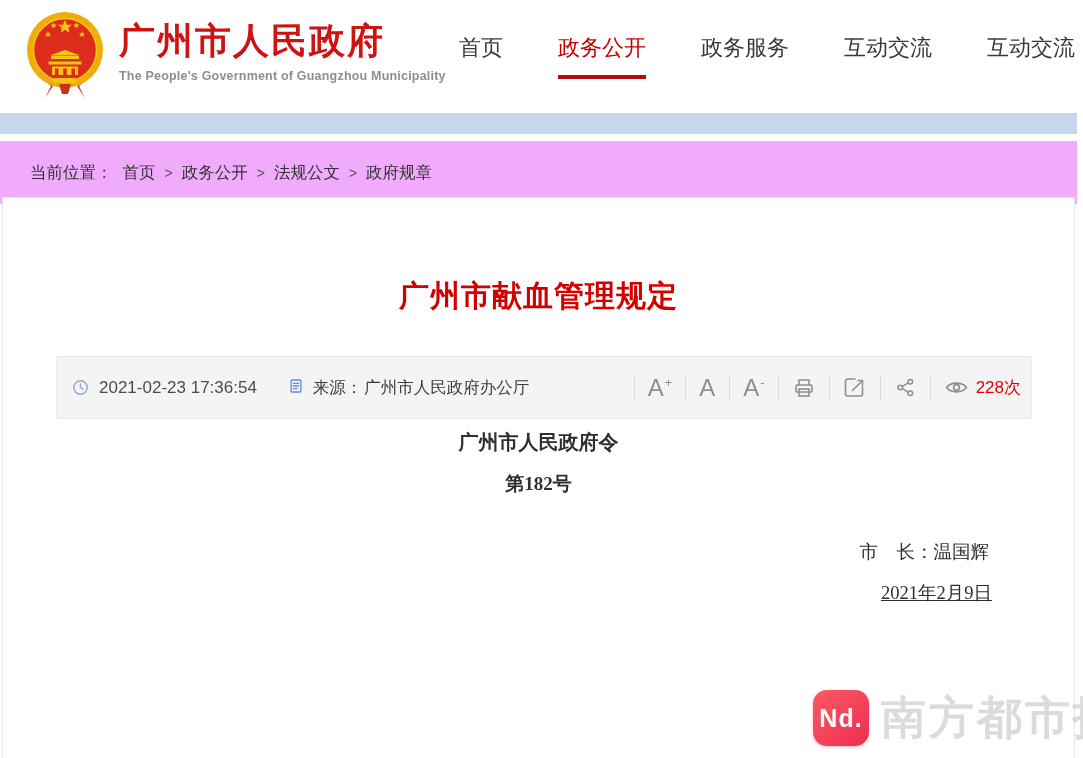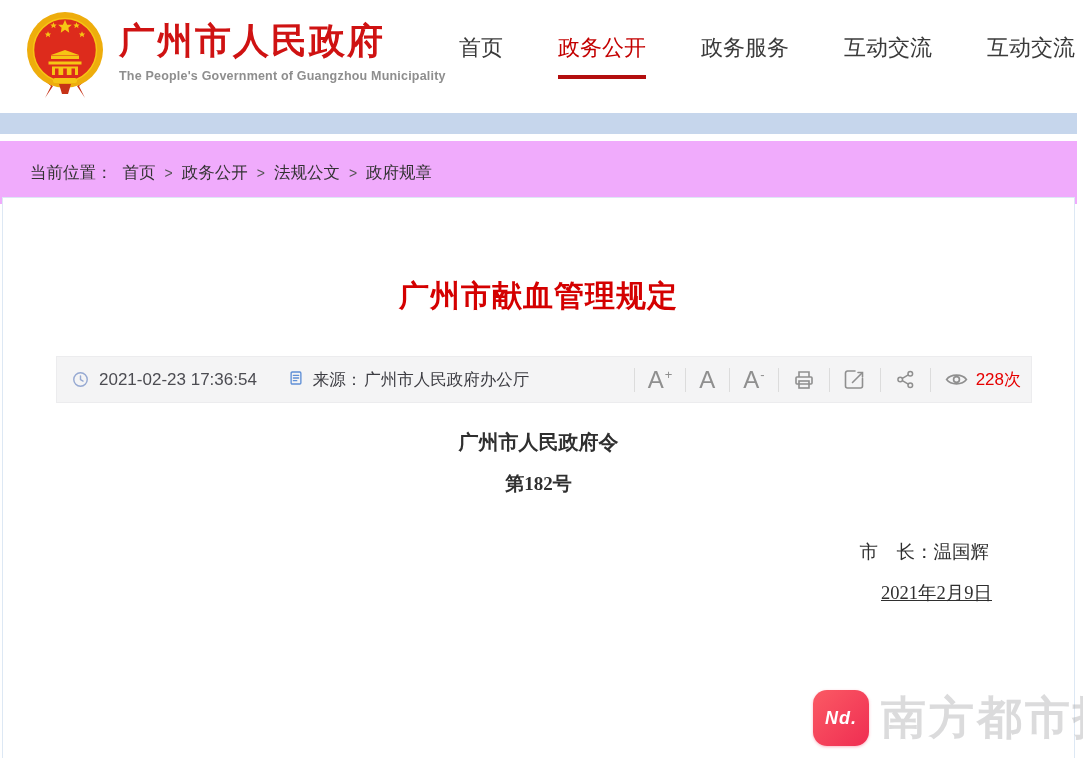--- a/index.html
+++ b/index.html
@@ -24,21 +24,21 @@
   .breadcrumb { position:absolute; left:30px; top:0; height:63px; display:flex; align-items:center; font-size:16.5px; color:#333; }
   .crumb-label { margin-right:10px; }
   .crumb-link { color:#333; cursor:pointer; }
   .crumb-sep { margin:0 9px; color:#555; font-size:14px; }
 
   
   .card { position:absolute; left:2px; top:197px; width:1073px; height:575px; background:#fff; border:1px solid #dde8f4; }
   .article-title { position:absolute; left:0; top:78px; width:100%; text-align:center; font-size:30px; font-weight:bold; color:#d40000; letter-spacing:1px; }
 
   
-  .meta-bar { position:absolute; left:53px; top:158px; width:976px; height:47px; background:#f4f4f5; border:1px solid #ececee; display:flex; align-items:center; padding:0 10px 0 14px; }
+  .meta-bar { position:absolute; left:53px; top:158px; width:976px; height:63px; background:#f4f4f5; border:1px solid #ececee; display:flex; align-items:center; padding:0 10px 0 14px; }
   .meta-left { display:flex; align-items:center; }
   .meta-time { margin-left:9px; font-size:17px; color:#4c4c52; }
   .meta-source-group { display:flex; align-items:flex-start; margin-left:30px; }
   .meta-source-label, .meta-source { margin-left:8px; font-size:16.5px; color:#3c3c42; }
   .meta-source { margin-left:2px; }
   .meta-right { margin-left:auto; display:flex; align-items:center; }
   .vdiv { width:1px; height:24px; background:#dcdcdc; margin:0 13px; }
   .tool-btn { display:flex; align-items:flex-start; color:#8f8f8f; cursor:pointer; background:none; border:none; font-family:inherit; }
   .font-letter { font-size:24px; line-height:24px; color:#8f8f8f; }
   .font-sign { font-size:13px; line-height:13px; color:#8f8f8f; margin-left:1px; }
@@ -50,21 +50,21 @@
   .doc { position:absolute; left:0; top:233px; width:100%; font-family:"Liberation Serif","DejaVu Serif",serif; color:#2f2f2f; }
   .doc-heading { text-align:center; font-size:20px; font-weight:bold; line-height:22px; }
   .doc-number { text-align:center; font-size:19px; font-weight:bold; line-height:22px; margin-top:20px; }
   .doc-paragraph { margin:55px 90px 0 63px; font-size:18.5px; line-height:34px; text-indent:2em; text-align:justify; }
   .sig-name { margin-top:45px; padding-right:85px; text-align:right; font-size:18.5px; line-height:24px; }
   .sig-date { margin-top:17px; padding-right:82px; text-align:right; font-size:18.5px; line-height:24px;text-decoration:underline; }
 
   
   .watermark { position:absolute; left:810px; top:490px; display:flex; align-items:center; z-index:5; pointer-events:none; }
   .wm-logo { width:56px; height:56px; border-radius:14px; background:linear-gradient(135deg,#fb5a64,#ef2d52); display:flex; align-items:center; justify-content:center; box-shadow:0 1px 3px rgba(240,45,82,.35); }
-  .wm-logo-text { color:#fff; font-size:18px; font-weight:bold; font-style:italic; letter-spacing:1px; }
+  .wm-logo-text { color:#fff; font-size:25px; font-weight:bold; letter-spacing:1px; }
   .wm-text { margin-left:12px; font-size:45px; letter-spacing:3px; color:rgba(170,170,172,.42); font-weight:bold; white-space:nowrap; }
 </style>
 </head>
 <body>
 
 <div class="page">
 
   <header class="site-header">
     <div class="emblem">
       <svg class="icon-svg" width="80" height="92" viewBox="0 0 80 92">

